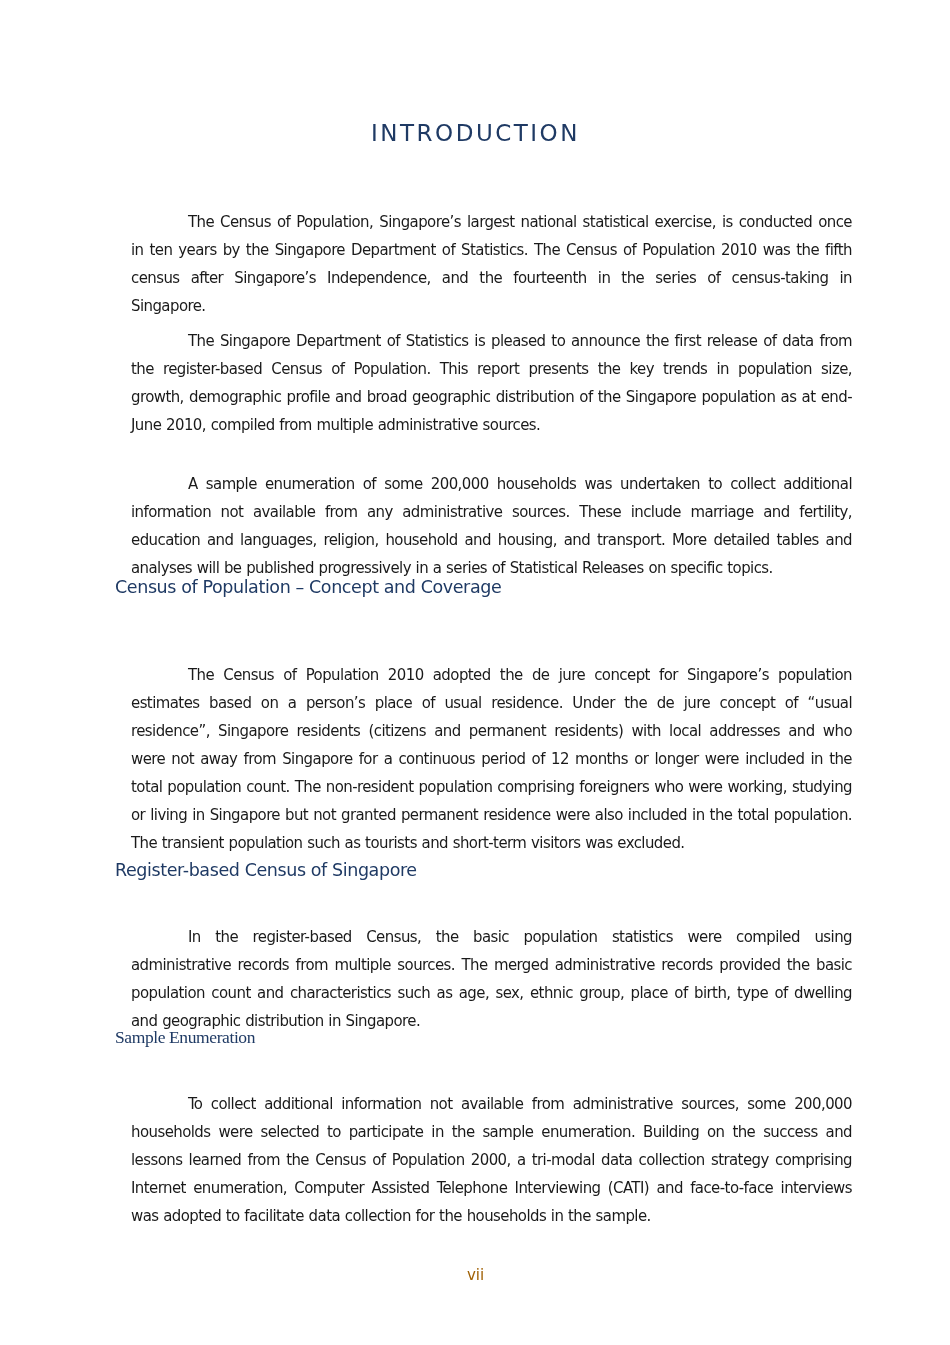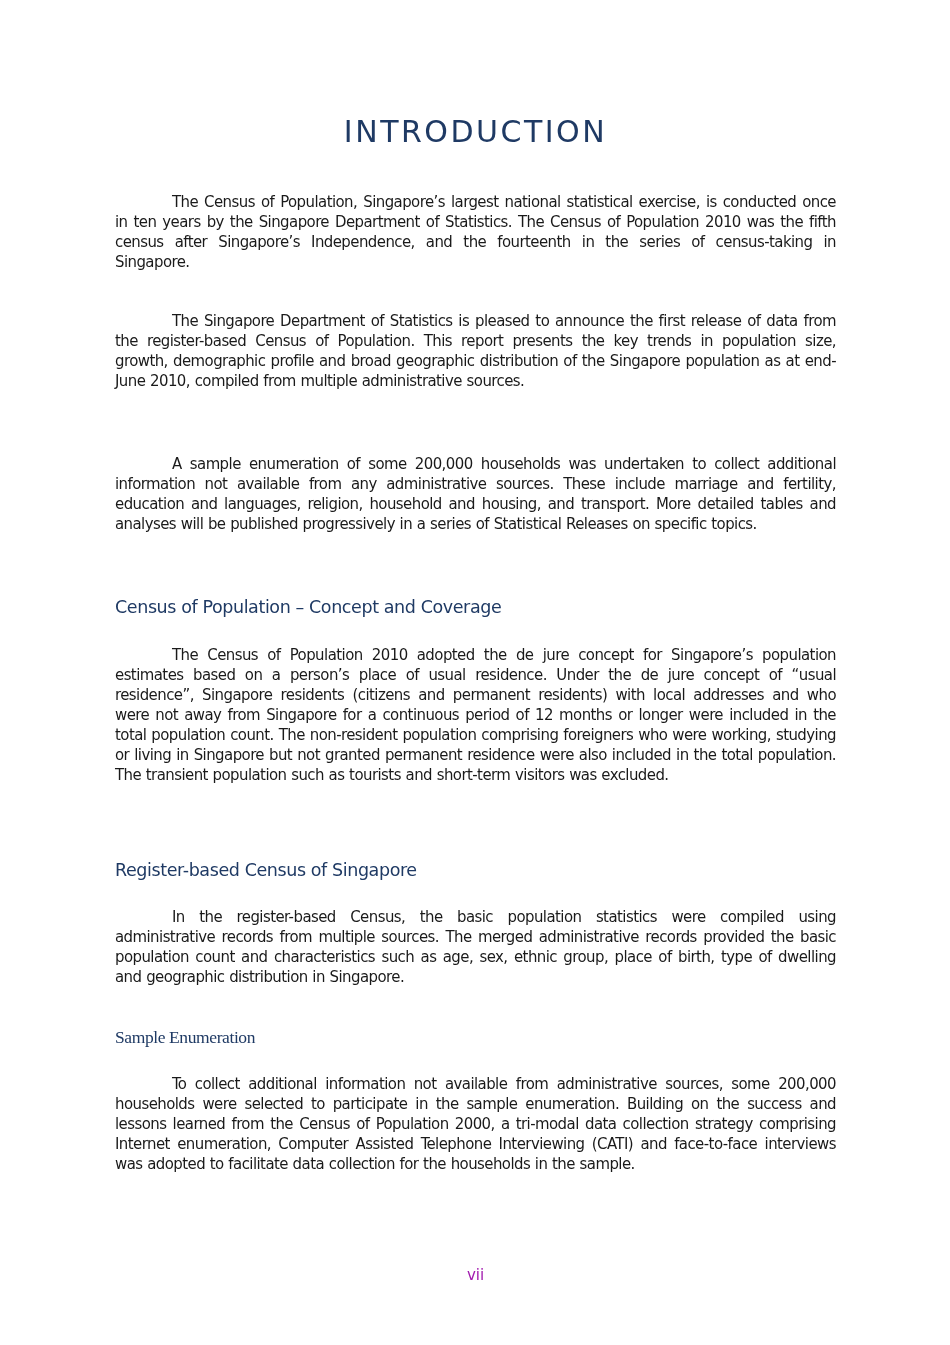--- a/index.html
+++ b/index.html
@@ -16,38 +16,38 @@
       color: #1a1a1a;
     }
     .page {
       position: absolute;
       left: 115px;
       top: 0;
       width: 721px;
     }
     .title {
       position: absolute;
-      top: 114px;
+      top: 120px;
       left: 0;
       width: 721px;
       text-align: center;
-      font-size: 30px;
+      font-size: 23px;
       letter-spacing: 2.5px;
       color: #1f3a64;
       font-weight: normal;
       margin: 0;
     }
     .para {
       position: absolute;
       left: 0;
       width: 721px;
       font-size: 16.6px;
-      line-height: 20px;
+      line-height: 28px;
       text-align: justify;
-      margin: 0;
+      margin: 16px;
       letter-spacing: -0.55px;
       word-spacing: 0.5px;
       font-stretch: condensed;
     }
     .para .indent {
       display: inline-block;
       width: 57px;
     }
     .heading {
       position: absolute;
@@ -58,37 +58,37 @@
       font-weight: normal;
       letter-spacing: -0.4px;
     }
     .page-number {
       position: absolute;
       top: 1266px;
       left: 0;
       width: 721px;
       text-align: center;
       font-size: 15px;
-      color: #a21caf;
+      color: #a16207;
     }
   </style>
 </head>
 <body>
 
 <div class="page">
 
   <h1 class="title">INTRODUCTION</h1>
 
   <p class="para" style="top:192px;"><span class="indent"></span><span>The Census of Population, Singapore’s largest national statistical exercise, is conducted once in ten years by the Singapore Department of Statistics. The Census of Population 2010 was the fifth census after Singapore’s Independence, and the fourteenth in the series of census-taking in Singapore.</span></p>
 
   <p class="para" style="top:311px;"><span class="indent"></span><span>The Singapore Department of Statistics is pleased to announce the first release of data from the register-based Census of Population. This report presents the key trends in population size, growth, demographic profile and broad geographic distribution of the Singapore population as at end-June 2010, compiled from multiple administrative sources.</span></p>
 
   <p class="para" style="top:454px;"><span class="indent"></span><span>A sample enumeration of some 200,000 households was undertaken to collect additional information not available from any administrative sources. These include marriage and fertility, education and languages, religion, household and housing, and transport. More detailed tables and analyses will be published progressively in a series of Statistical Releases on specific topics.</span></p>
 
-  <h2 class="heading" style="top:597px;">Census of Population – Concept and Coverage</h2>
+  <h2 class="heading" style="top:577px;">Census of Population – Concept and Coverage</h2>
 
   <p class="para" style="top:645px;"><span class="indent"></span><span>The Census of Population 2010 adopted the de jure concept for Singapore’s population estimates based on a person’s place of usual residence. Under the de jure concept of “usual residence”, Singapore residents (citizens and permanent residents) with local addresses and who were not away from Singapore for a continuous period of 12 months or longer were included in the total population count. The non-resident population comprising foreigners who were working, studying or living in Singapore but not granted permanent residence were also included in the total population. The transient population such as tourists and short-term visitors was excluded.</span></p>
 
   <h2 class="heading" style="top:860px;">Register-based Census of Singapore</h2>
 
   <p class="para" style="top:907px;"><span class="indent"></span><span>In the register-based Census, the basic population statistics were compiled using administrative records from multiple sources. The merged administrative records provided the basic population count and characteristics such as age, sex, ethnic group, place of birth, type of dwelling and geographic distribution in Singapore.</span></p>
 
   <h2 class="heading" style="top:1027px;font-family:Liberation Serif, serif;">Sample Enumeration</h2>
 
   <p class="para" style="top:1074px;"><span class="indent"></span><span>To collect additional information not available from administrative sources, some 200,000 households were selected to participate in the sample enumeration. Building on the success and lessons learned from the Census of Population 2000, a tri-modal data collection strategy comprising Internet enumeration, Computer Assisted Telephone Interviewing (CATI) and face-to-face interviews was adopted to facilitate data collection for the households in the sample.</span></p>

